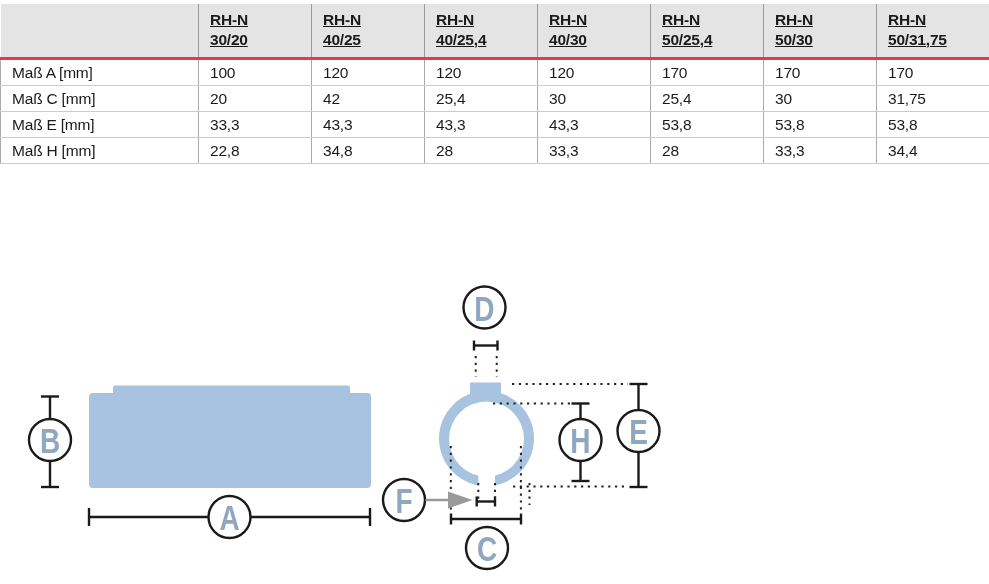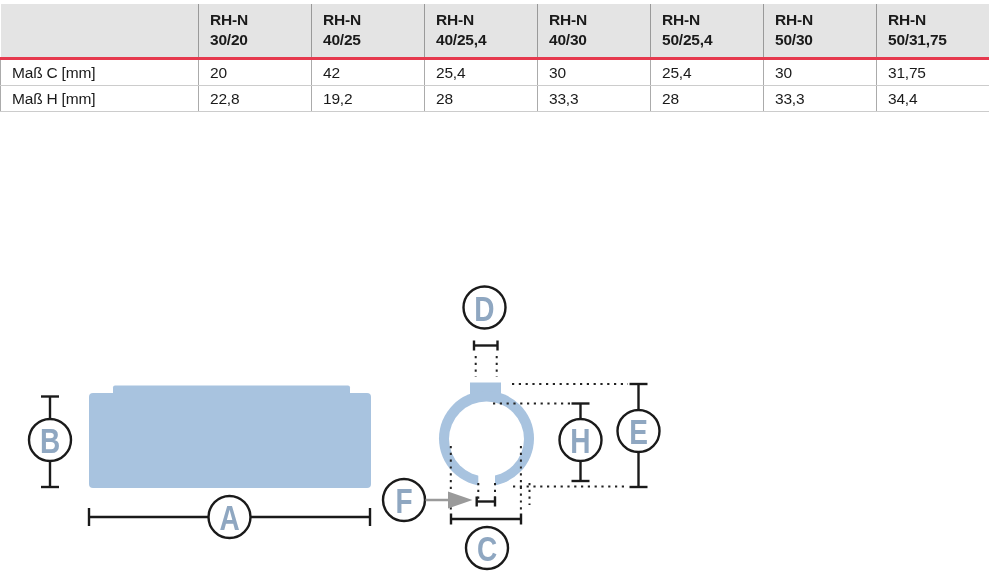--- a/index.html
+++ b/index.html
@@ -26,21 +26,21 @@
     text-align:left;
     vertical-align:bottom;
     font-weight:bold;
     padding:6px 6px 7px 11px;
     line-height:20px;
     border-left:1px solid #999999;
     border-bottom:3px solid #E6394E;
     height:33px;
   }
   thead th:first-child{border-left:none;}
-  thead th span{display:block;}
+  thead th span{display:block;text-decoration:underline;}
   tbody td{
     border-left:1px solid #ABABAB;
     border-bottom:1px solid #CCCCCC;
     padding:2px 6px 2px 11px;
     height:21px;
     line-height:21px;
     background:#ffffff;
     white-space:nowrap;
   }
   svg.drawing{position:absolute;left:0;top:260px;}
@@ -98,33 +98,53 @@
           <span>50/30</span>
         </th>
         <th>
           <span>RH-N</span>
           <span>50/31,75</span>
         </th>
       </tr>
     </thead>
     <tbody>
       <tr>
+        <td>Maß A [mm]</td>
+        <td>100</td>
+        <td>120</td>
+        <td>120</td>
+        <td>120</td>
+        <td>170</td>
+        <td>170</td>
+        <td>170</td>
+      </tr>
+      <tr>
         <td>Maß C [mm]</td>
         <td>20</td>
         <td>42</td>
         <td>25,4</td>
         <td>30</td>
         <td>25,4</td>
         <td>30</td>
         <td>31,75</td>
       </tr>
       <tr>
+        <td>Maß E [mm]</td>
+        <td>33,3</td>
+        <td>43,3</td>
+        <td>43,3</td>
+        <td>43,3</td>
+        <td>53,8</td>
+        <td>53,8</td>
+        <td>53,8</td>
+      </tr>
+      <tr>
         <td>Maß H [mm]</td>
         <td>22,8</td>
-        <td>19,2</td>
+        <td>34,8</td>
         <td>28</td>
         <td>33,3</td>
         <td>28</td>
         <td>33,3</td>
         <td>34,4</td>
       </tr>
     </tbody>
   </table>
 
   <svg class="drawing" width="989" height="324" viewBox="0 0 989 324">

